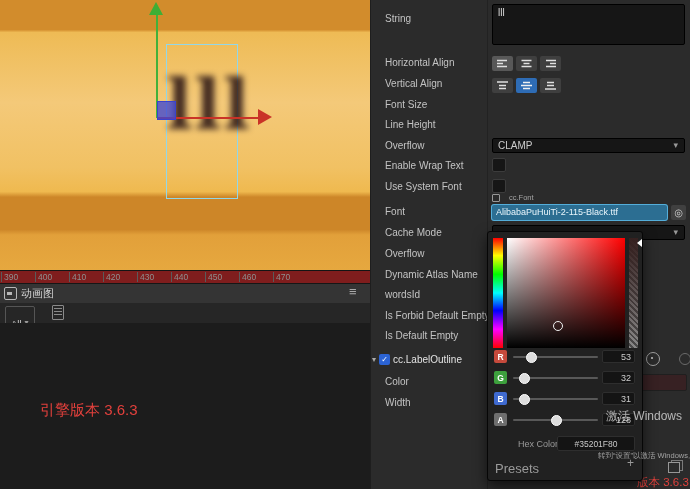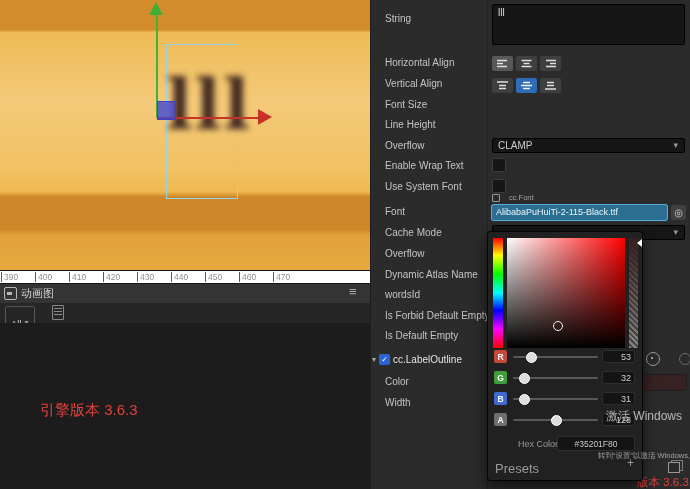--- a/index.html
+++ b/index.html
@@ -16,21 +16,21 @@
     color:rgba(50,28,24,.9);filter:blur(3px);line-height:1;}
   .axis-y{left:156px;top:15px;width:2px;height:103px;background:#43b13a;}
   .axis-y-head{left:149px;top:2px;width:0;height:0;border-left:7px solid transparent;
     border-right:7px solid transparent;border-bottom:13px solid #3fae35;}
   .axis-x{left:158px;top:117px;width:102px;height:2px;background:#c93327;}
   .axis-x-head{left:258px;top:109px;width:0;height:0;border-top:8px solid transparent;
     border-bottom:8px solid transparent;border-left:14px solid #c93327;}
   .handle-xy{left:157px;top:101px;width:17px;height:17px;background:rgba(62,70,210,.78);
     border:1px solid #3b42cc;}
   
-  .ruler{left:0;top:270px;width:370px;height:13px;background:#ffffff;border-top:1px solid #141414;}
+  .ruler{left:0;top:270px;width:370px;height:13px;background:#7f1d1d;border-top:1px solid #141414;}
   .tick{position:absolute;top:1px;font-size:8.5px;color:#8f8f8f;}
   .tick::before{content:"";position:absolute;left:-3px;top:0;width:1px;height:10px;background:#5a5a5a;}
   
   .tl-tabbar{left:0;top:283px;width:370px;height:20px;background:#343434;
     border-top:1px solid #161616;border-bottom:1px solid #1c1c1c;}
   .tl-tab{left:4px;top:286px;height:14px;display:flex;align-items:center;gap:4px;}
   .tl-tab-icon{position:relative;width:11px;height:11px;border:1px solid #b8b8b8;border-radius:2px;}
   .tl-tab-icon::before{content:"";position:absolute;left:2px;top:4px;width:5px;height:3px;background:#b8b8b8;}
   .tl-tab-label{font-size:11px;color:#d2d2d2;white-space:nowrap;text-align:center;}
   .tl-menu{left:349px;top:284px;font-size:13px;color:#a8a8a8;}

